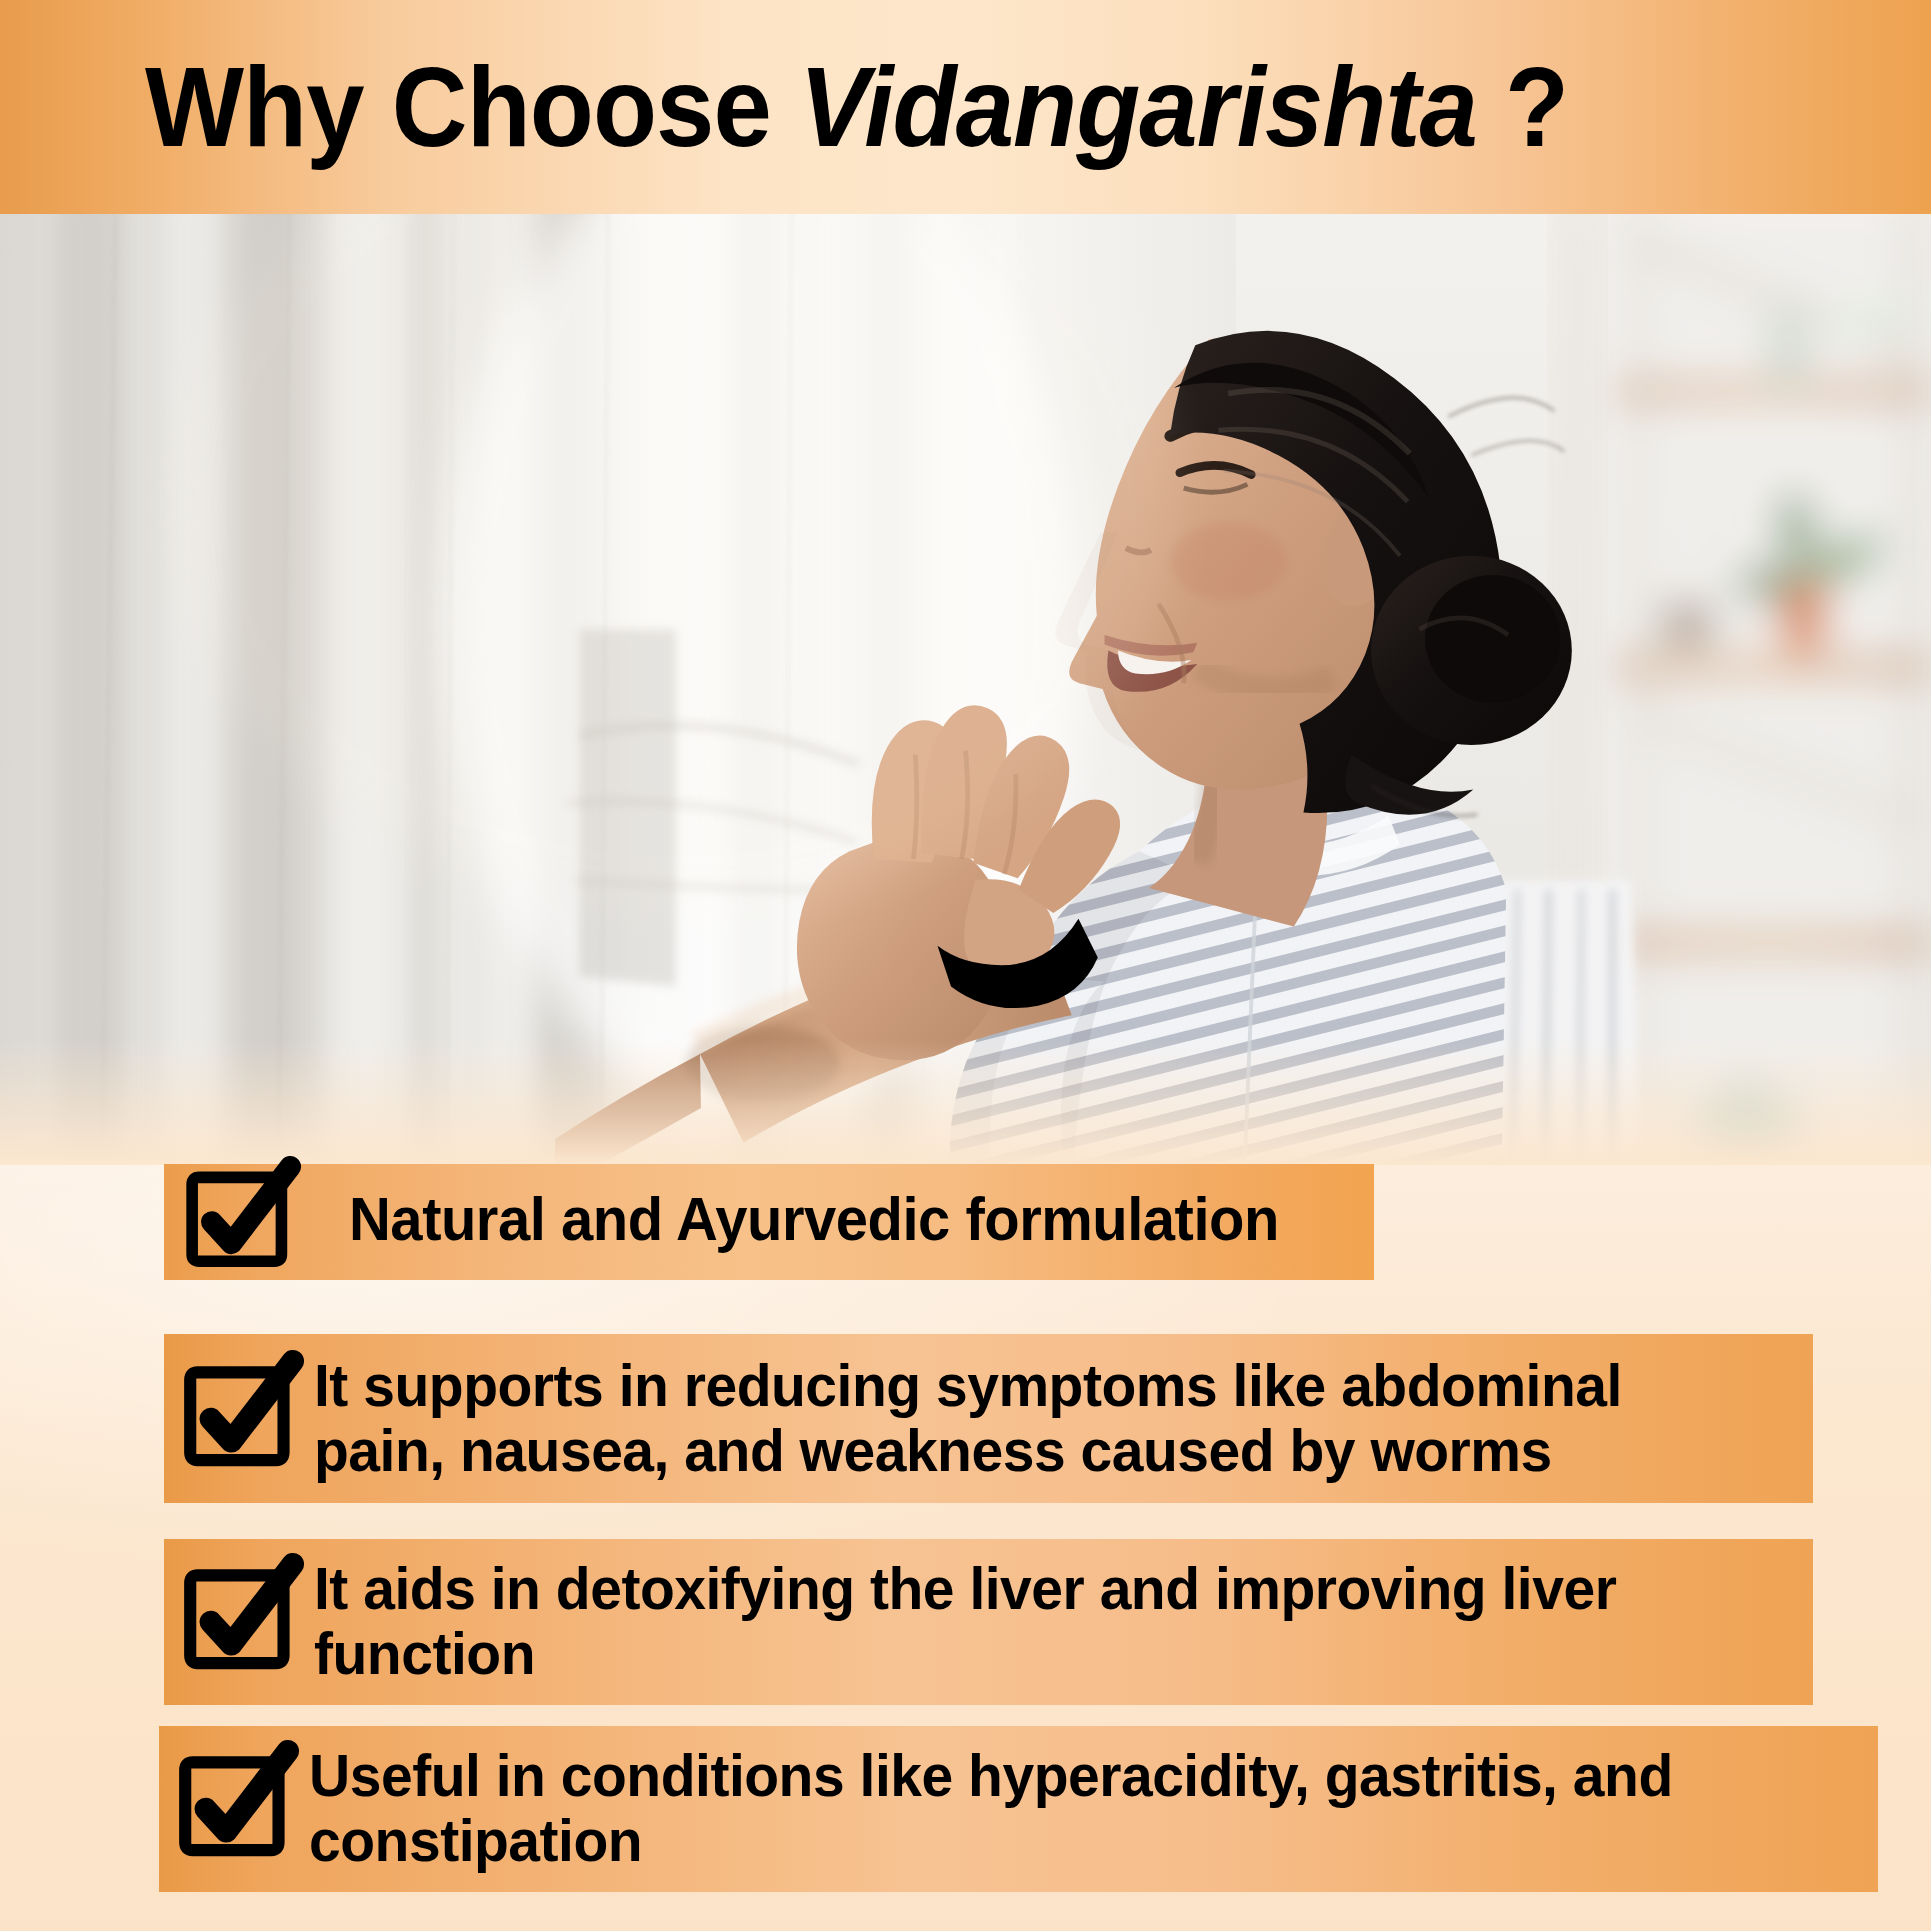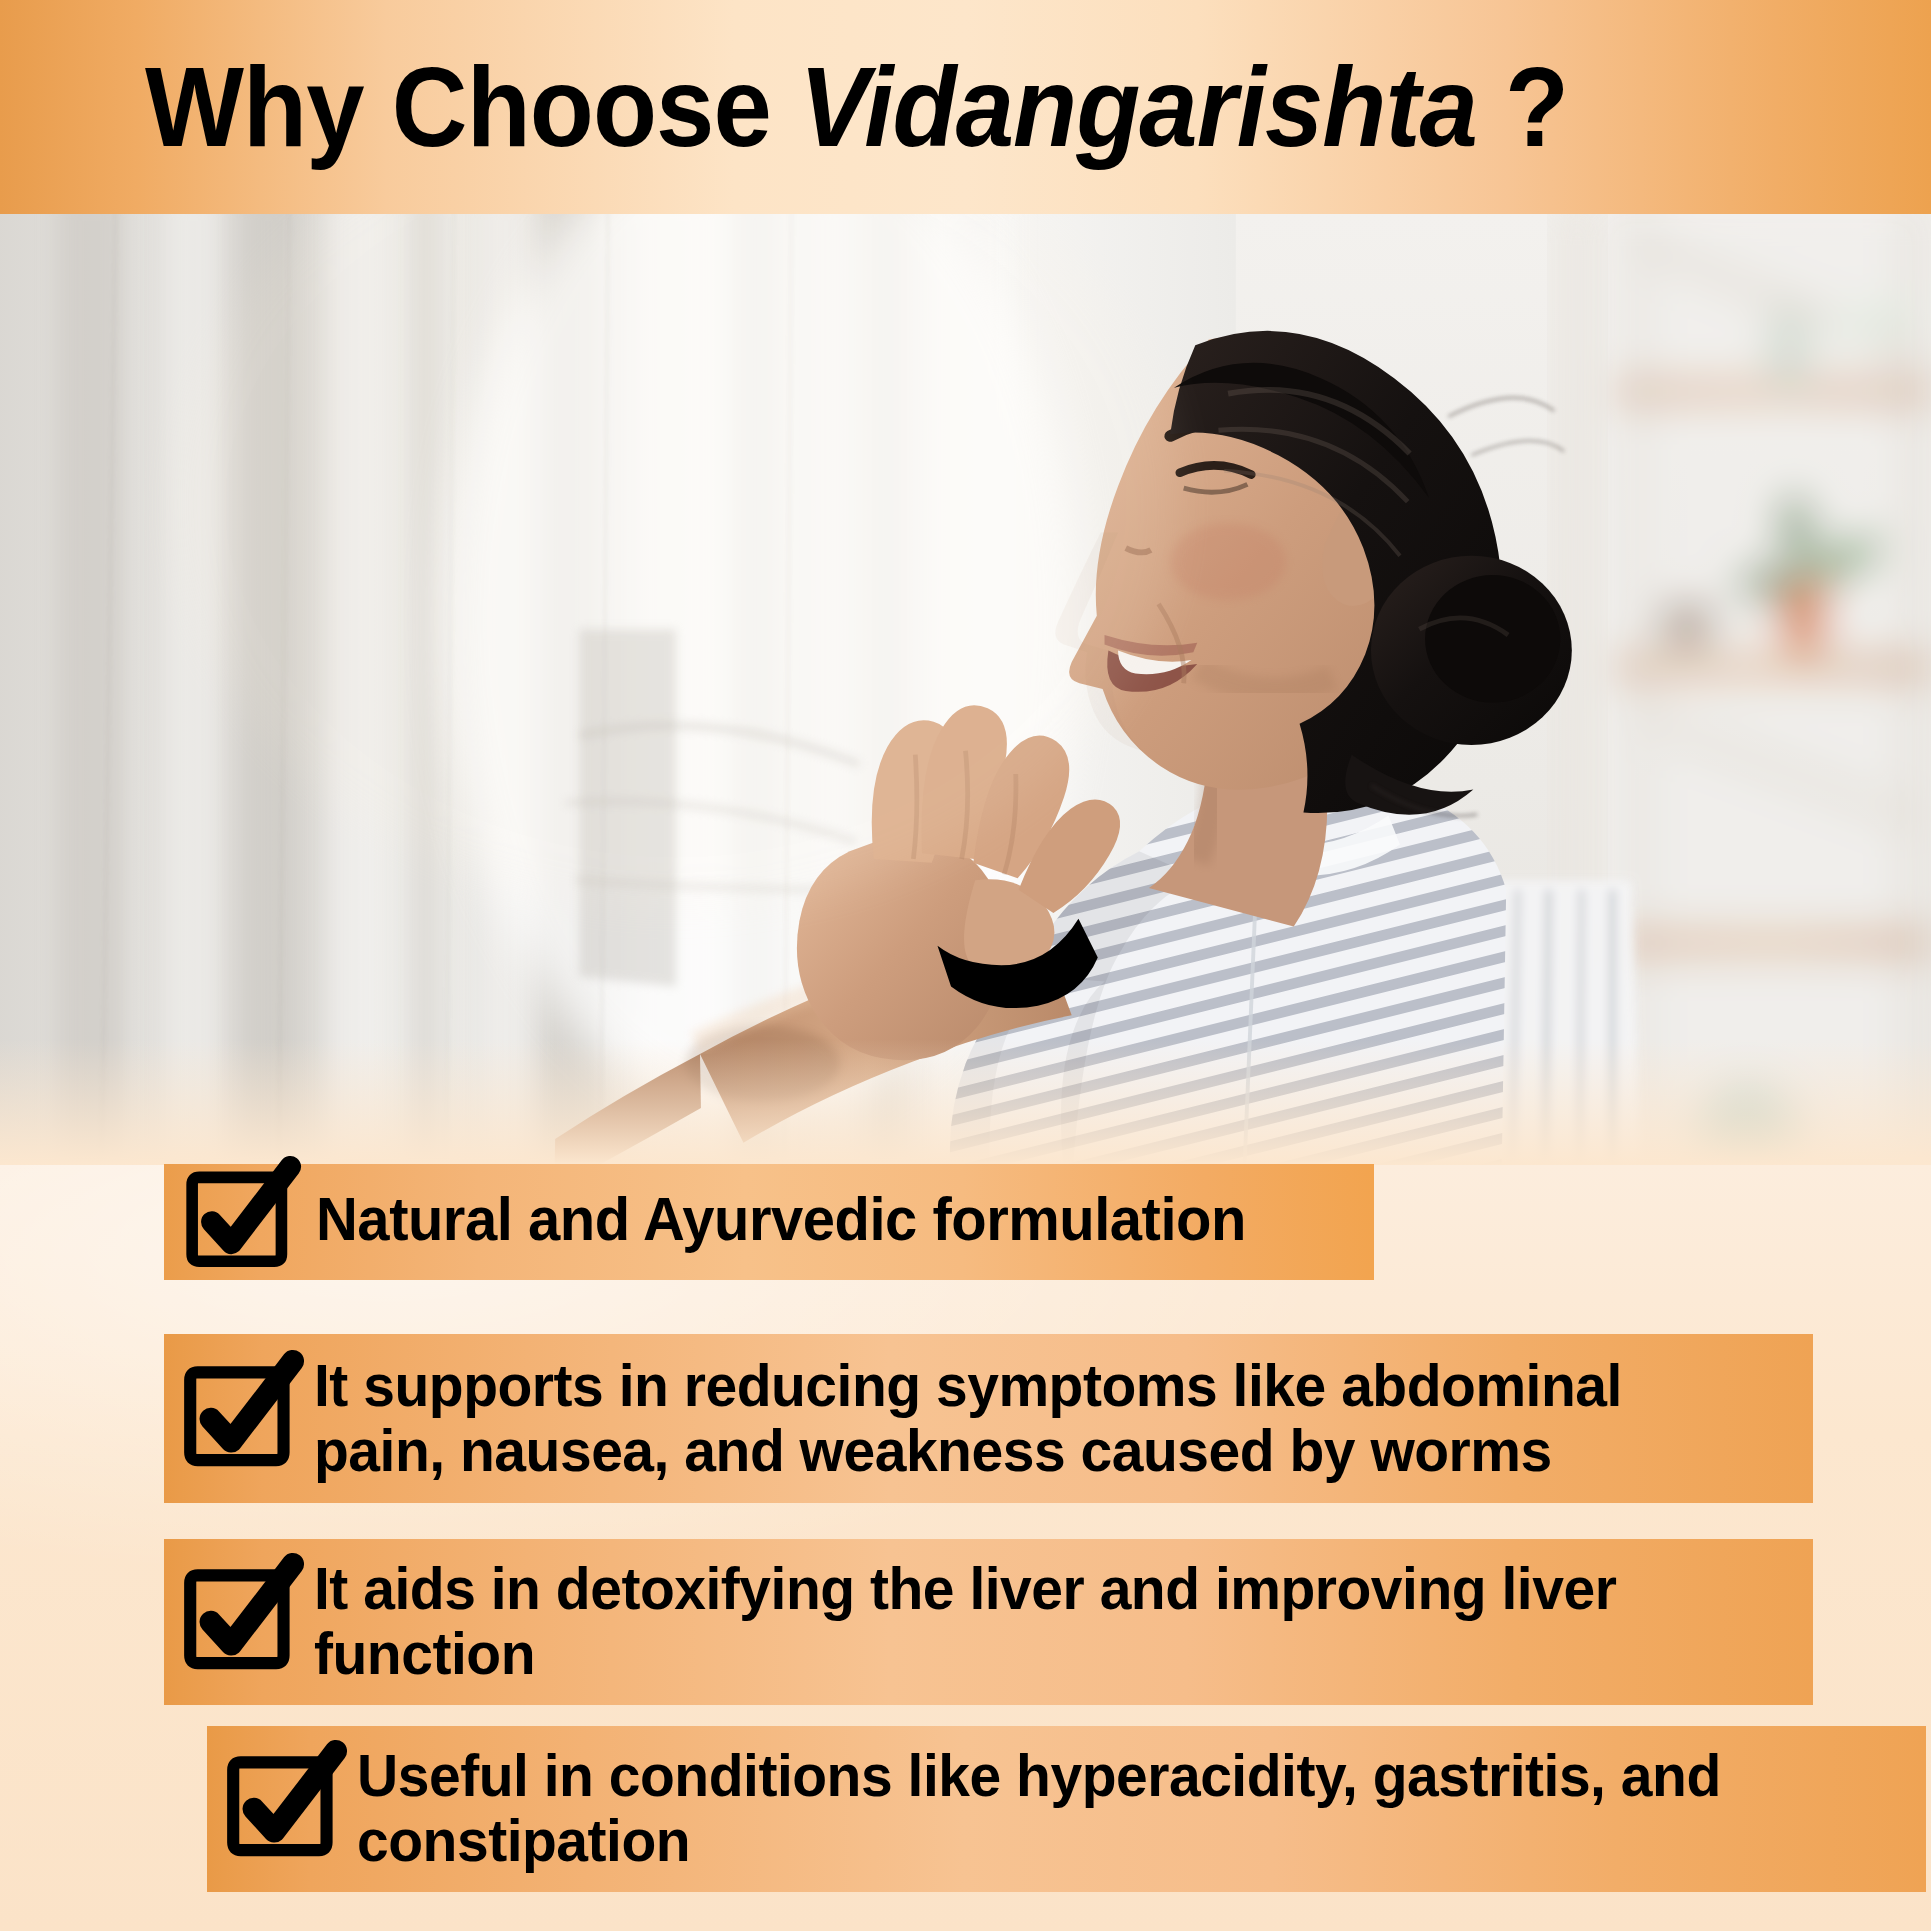--- a/index.html
+++ b/index.html
@@ -94,20 +94,21 @@
   .bar-1 {
     left:164px; top:1164px; width:1210px; height:116px;
     background:linear-gradient(90deg,
         #eb9d4b 0%,
         #f0a75f 8%,
         #f4b578 26%,
         #f7c189 48%,
         #f6bb80 66%,
         #f3ab63 86%,
         #f2a44f 100%);
+    gap:33px;
   }
   .bar-2 {
     left:164px; top:1334px; width:1649px; height:169px;
     background:linear-gradient(90deg,
         #e99a47 0%,
         #efa55c 6%,
         #f3b274 22%,
         #f7c392 44%,
         #f6bd8a 62%,
         #f2ad68 82%,
@@ -127,21 +128,20 @@
   .bar-4 {
     left:159px; top:1726px; width:1719px; height:166px;
     background:linear-gradient(90deg,
         #e99a47 0%,
         #efa55c 6%,
         #f3b274 22%,
         #f7c392 44%,
         #f6bd8a 62%,
         #f2ad68 82%,
         #efa354 100%);
-    margin-left:48px;
   }
 
   .checkbox-icon {
     flex:0 0 auto;
     width:112px; height:112px;
     margin-left:15.4px;
     margin-right:7.7px;
     position:relative;
   }
   .bar-1 .checkbox-icon { width:108px; height:100px; margin-left:17.4px; }

